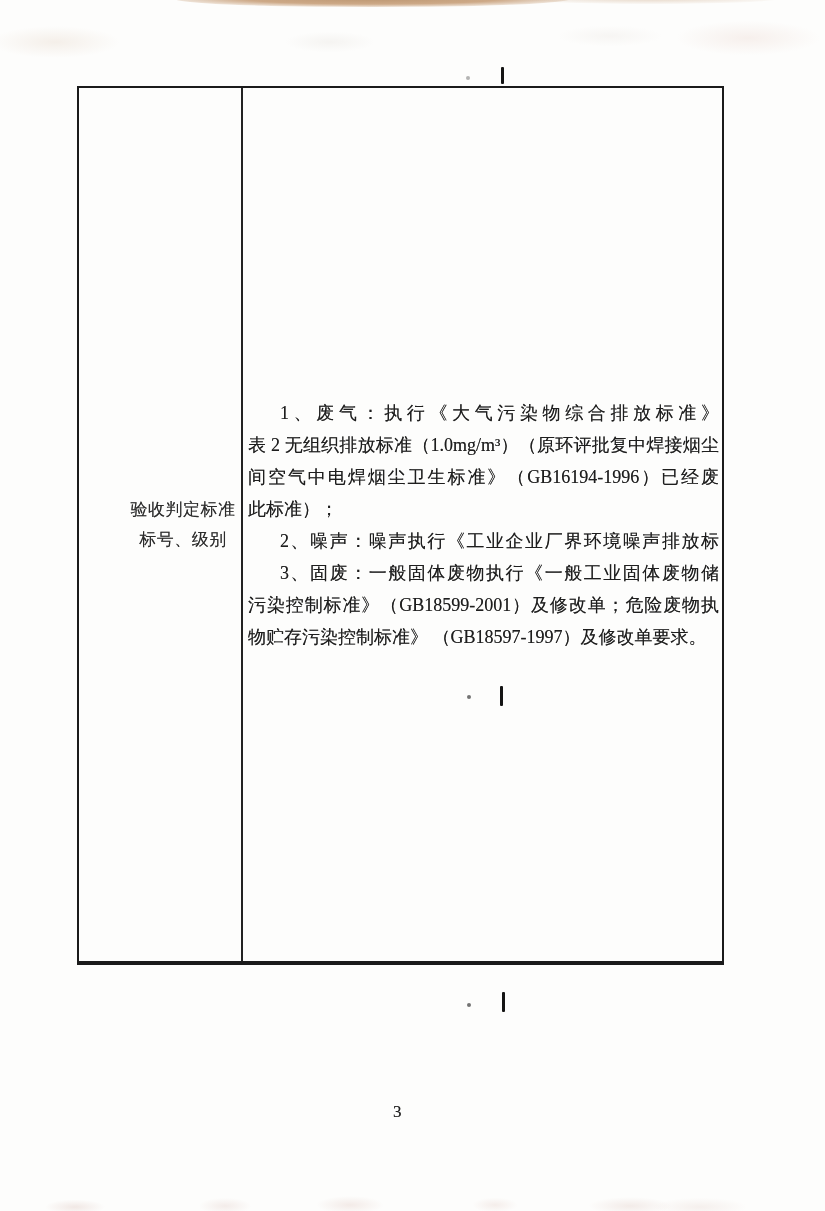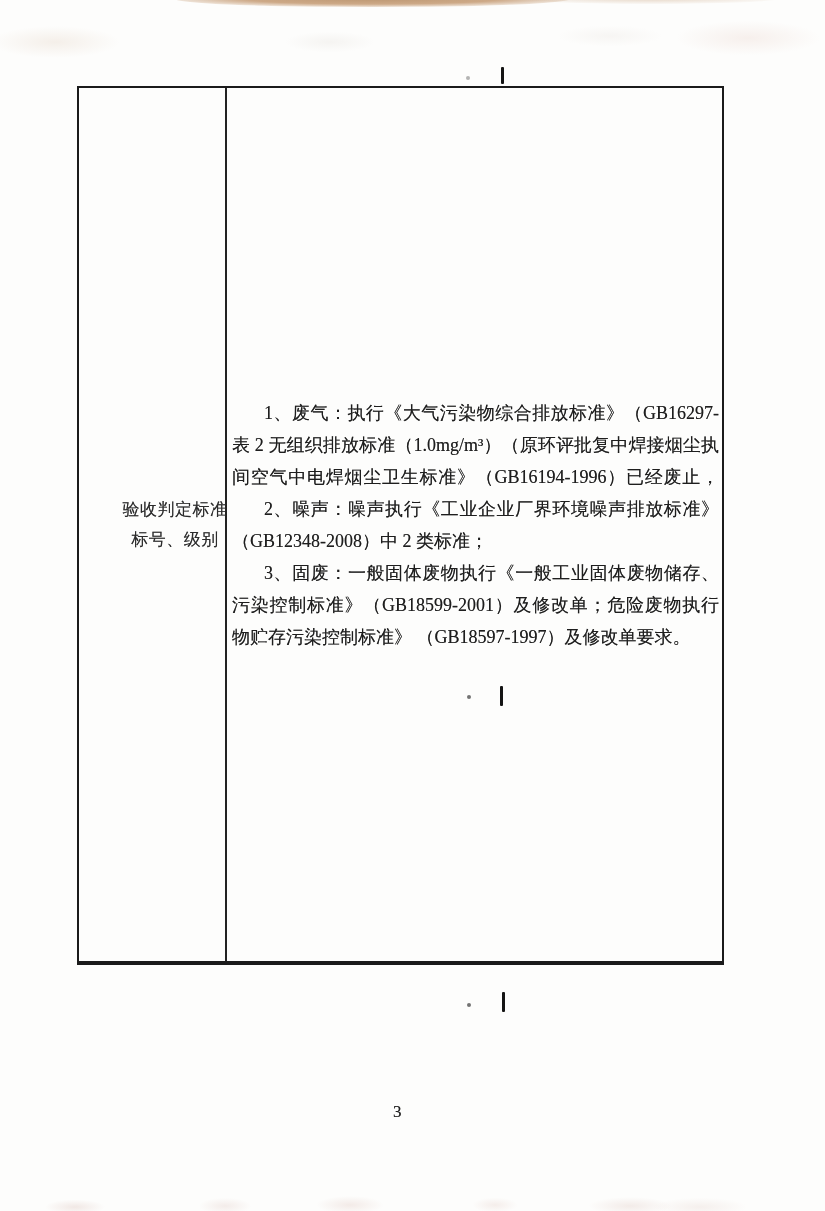--- a/index.html
+++ b/index.html
@@ -51,21 +51,21 @@
   .doc-table {
     position: absolute;
     left: 77px; top: 86px;
     width: 647px; height: 879px;
     border: 2px solid #1b1b1b;
     border-bottom-width: 4px;
     display: flex;
     background: transparent;
   }
   .header-cell {
-    width: 148px;
+    width: 164px;
     border-right: 2px solid #222;
     display: flex;
     flex-direction: column;
     justify-content: center;
     align-items: center;
     row-gap: 7px;
     padding-left: 46px;
   }
   .header-line {
     font-size: 17px;
@@ -136,22 +136,22 @@
 
   <div class="doc-table">
     <div class="header-cell">
       <div class="header-line">验收判定标准</div>
       <div class="header-line">标号、级别</div>
     </div>
     <div class="body-cell">
       <div class="ln indent jfull">1、废气：执行《大气污染物综合排放标准》（GB16297-1996）</div>
       <div class="ln jfull">表 2 无组织排放标准（1.0mg/m³）（原环评批复中焊接烟尘执行《车</div>
       <div class="ln jfull">间空气中电焊烟尘卫生标准》（GB16194-1996）已经废止，不再执行</div>
+      <div class="ln">此标准）；</div>
       <div class="ln indent jfull">2、噪声：噪声执行《工业企业厂界环境噪声排放标准》</div>
-      <div class="ln">（GB12348-2008）中 2 类标准；</div>
       <div class="ln indent jfull">3、固废：一般固体废物执行《一般工业固体废物储存、处置场</div>
       <div class="ln jfull">污染控制标准》（GB18599-2001）及修改单；危险废物执行《危险废</div>
       <div class="ln">物贮存污染控制标准》 （GB18597-1997）及修改单要求。</div>
     </div>
   </div>
 
   <div class="mark-dot dot-mid"></div>
   <div class="mark-bar bar-mid"></div>
 
   <div class="mark-dot dot-bottom"></div>

